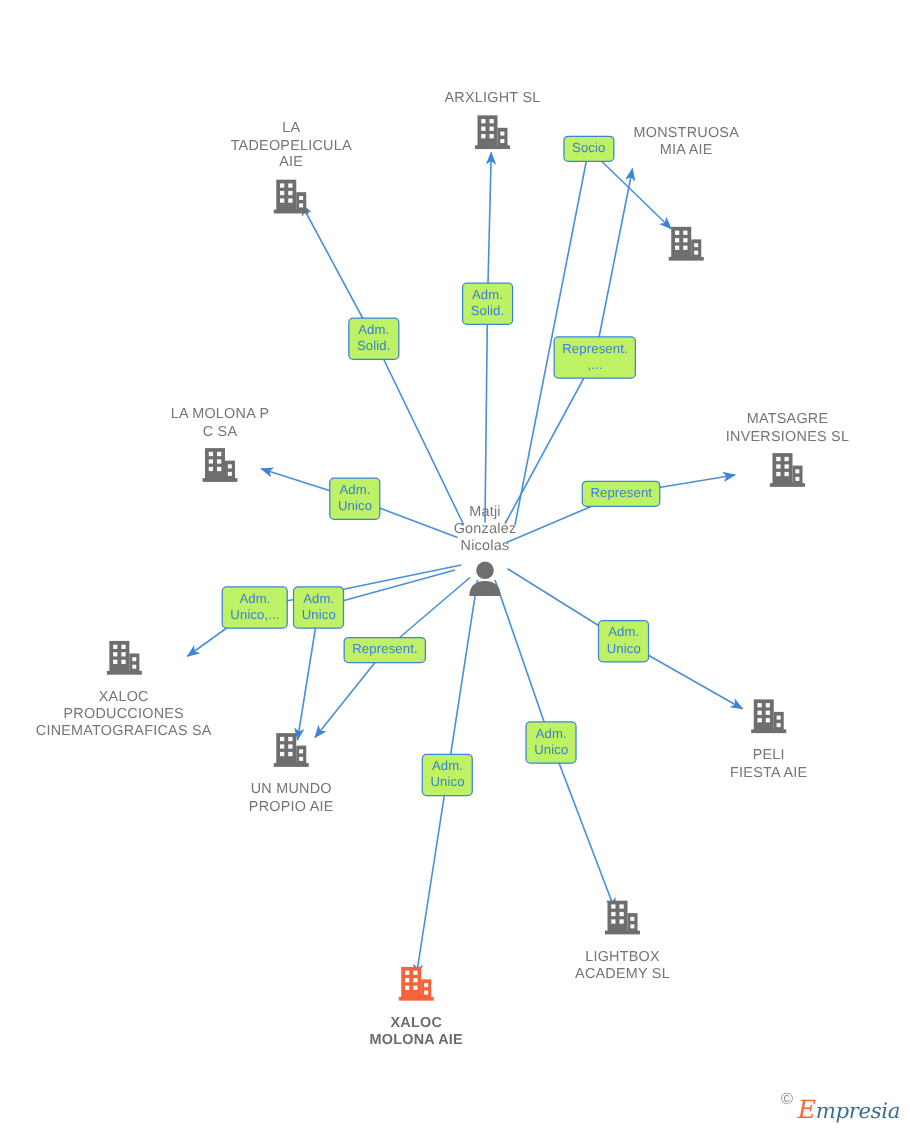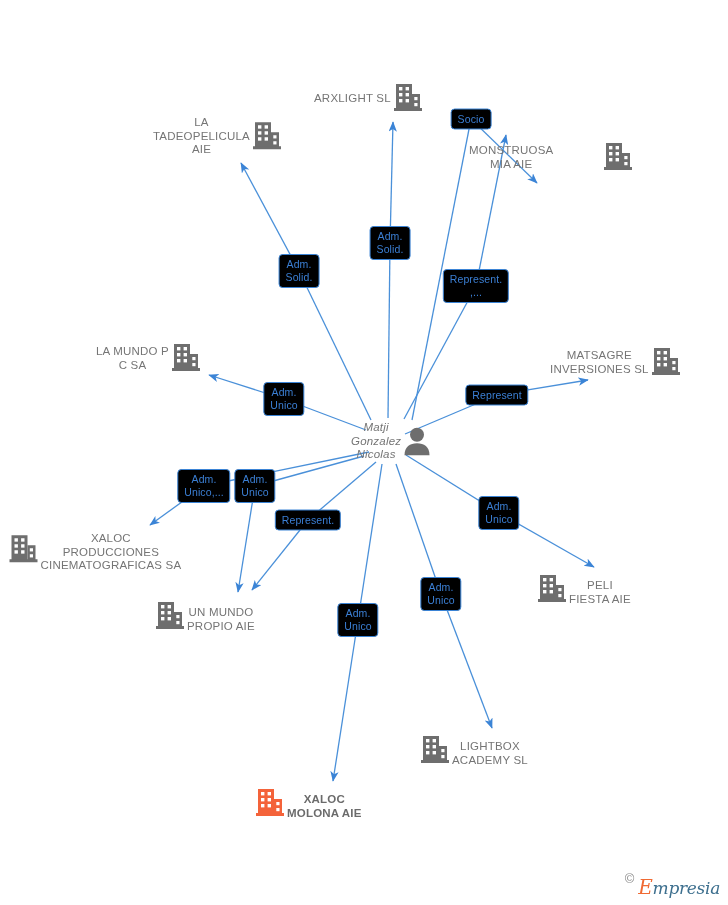--- a/index.html
+++ b/index.html
@@ -24,20 +24,21 @@
     position: absolute;
     left: 0;
     top: 0;
     width: 728px;
     height: 905px;
   }
   .node {
     position: absolute;
     transform: translate(-50%, -50%);
     display: flex;
+    flex-direction: column;
     align-items: center;
     width: 160px;
   }
   .node-label {
     font-size: 11.5px;
     line-height: 13.5px;
     color: #757575;
     text-align: center;
     letter-spacing: 0.2px;
     white-space: pre-line;
@@ -51,21 +52,21 @@
   }
   .node.label-below .node-icon { order: 1; }
   .node.label-below .node-label { order: 2; margin-top: 3px; }
   .node.label-above .node-label { order: 1; margin-bottom: 3px; }
   .node.label-above .node-icon { order: 2; }
 
   .edge-label {
     position: absolute;
     transform: translate(-50%, -50%);
     box-sizing: border-box;
-    background: #000000;
+    background: #bef264;
     border: 1px solid #3b84d6;
     border-radius: 4px;
     color: #3b7fd4;
     font-size: 10.5px;
     line-height: 13px;
     text-align: center;
     padding: 3px 6px;
     white-space: pre-line;
     letter-spacing: 0.1px;
   }
@@ -188,21 +189,21 @@
         <rect x="14.6" y="12" width="3.4" height="3.4" fill="#ffffff"></rect>
         <rect x="8" y="18" width="3.4" height="3.4" fill="#ffffff"></rect>
         <rect x="14.6" y="18" width="3.4" height="3.4" fill="#ffffff"></rect>
         <rect x="23.3" y="16" width="3.2" height="3.2" fill="#ffffff"></rect>
         <rect x="23.3" y="22" width="3.2" height="3.2" fill="#ffffff"></rect>
       </svg>
     </div>
   </div>
 
   <div class="node label-above" style="left:176px; top:360px;">
-    <div class="node-label">LA MUNDO P
+    <div class="node-label">LA MOLONA P
 C SA</div>
     <div class="node-icon">
       <svg width="34" height="34" viewBox="0 0 34 34" xmlns="http://www.w3.org/2000/svg">
         <rect x="5" y="3" width="16" height="26" fill="#6e6e6e"></rect>
         <rect x="21" y="13" width="8" height="16" fill="#6e6e6e"></rect>
         <rect x="3" y="27" width="28" height="3" fill="#6e6e6e"></rect>
         <rect x="8" y="6" width="3.4" height="3.4" fill="#ffffff"></rect>
         <rect x="14.6" y="6" width="3.4" height="3.4" fill="#ffffff"></rect>
         <rect x="8" y="12" width="3.4" height="3.4" fill="#ffffff"></rect>
         <rect x="14.6" y="12" width="3.4" height="3.4" fill="#ffffff"></rect>
@@ -328,21 +329,21 @@
         <rect x="8" y="18" width="3.4" height="3.4" fill="#ffffff"></rect>
         <rect x="14.6" y="18" width="3.4" height="3.4" fill="#ffffff"></rect>
         <rect x="23.3" y="16" width="3.2" height="3.2" fill="#ffffff"></rect>
         <rect x="23.3" y="22" width="3.2" height="3.2" fill="#ffffff"></rect>
       </svg>
     </div>
     <div class="node-label bold">XALOC
 MOLONA AIE</div>
   </div>
 
-  <div class="node label-above" style="left:406px; top:443px; width:110px;font-style:italic;">
+  <div class="node label-above" style="left:388px; top:443px; width:110px;">
     <div class="node-label">Matji
 Gonzalez
 Nicolas</div>
     <div class="node-icon">
       <svg width="32" height="30" viewBox="0 0 32 30" xmlns="http://www.w3.org/2000/svg">
         <circle cx="16" cy="8.5" r="7" fill="#6e6e6e"></circle>
         <path d="M3.5,29 C3.5,20.5 9,17 16,17 C23,17 28.5,20.5 28.5,29 Z" fill="#6e6e6e"></path>
       </svg>
     </div>
   </div>

